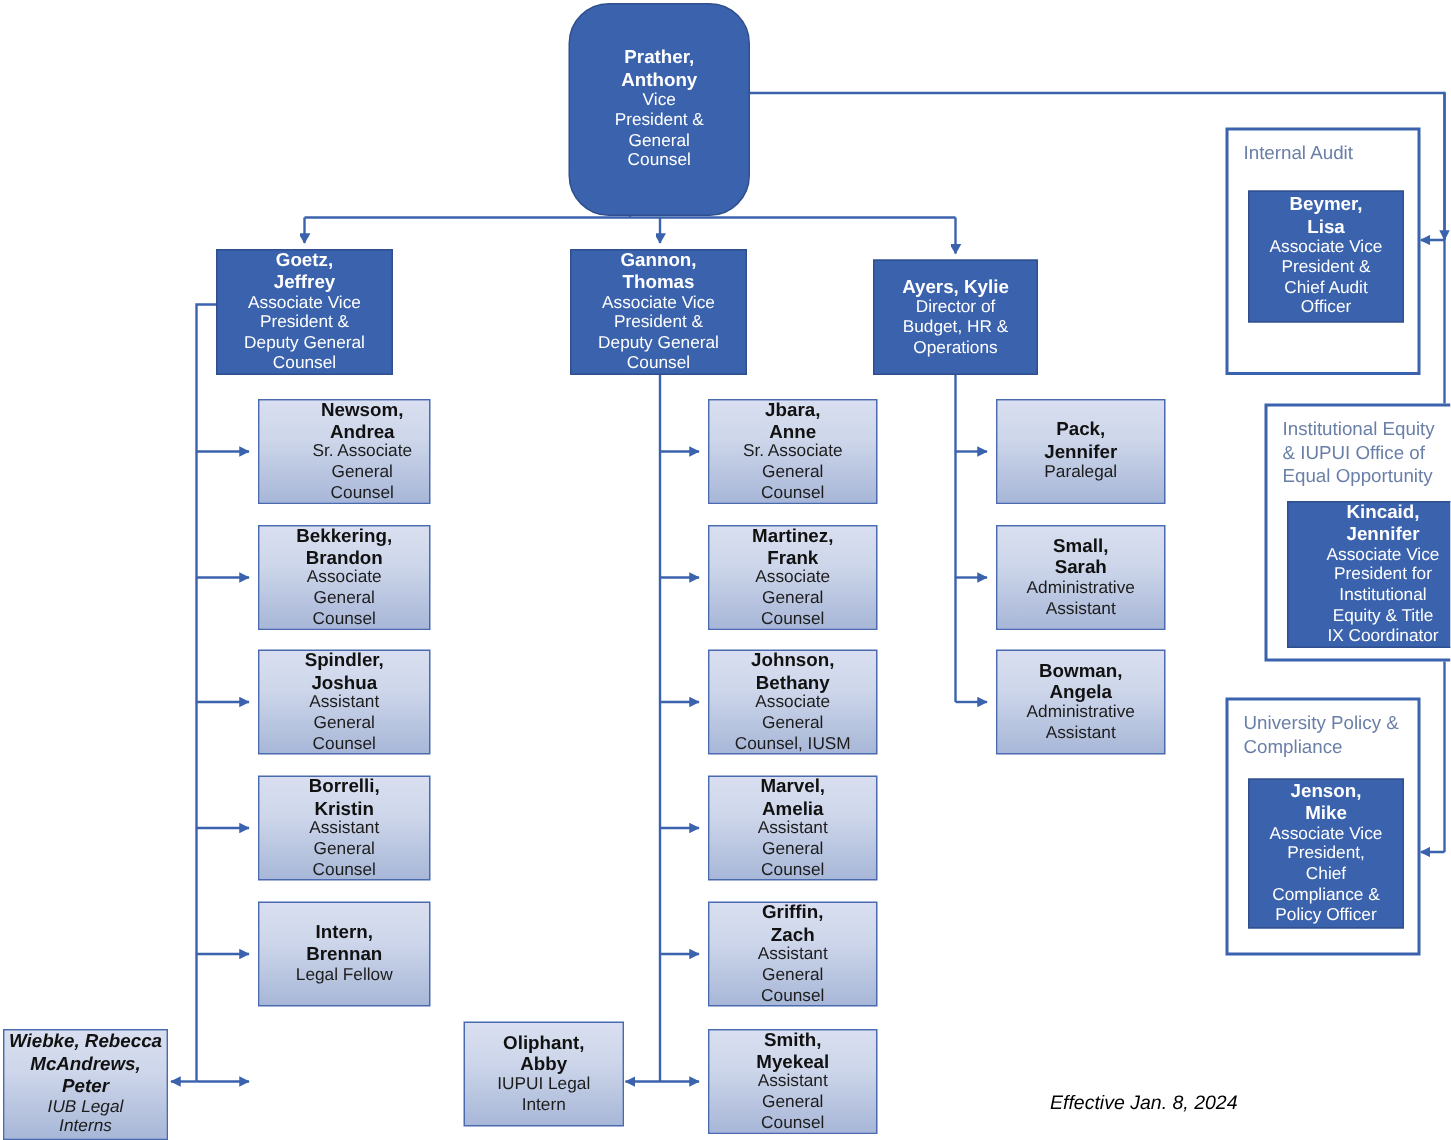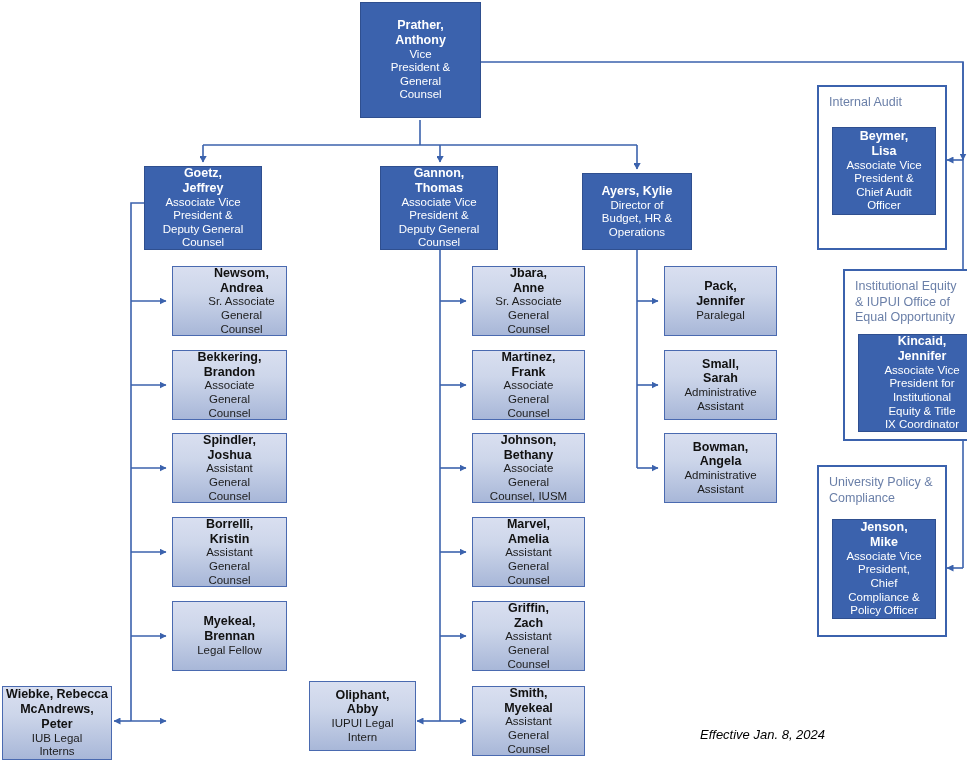--- a/index.html
+++ b/index.html
@@ -149,21 +149,21 @@
       <path d="M637,301 L658,301" marker-end="url(#arrR)"></path>
       <path d="M637,385 L658,385" marker-end="url(#arrR)"></path>
       <path d="M637,468 L658,468" marker-end="url(#arrR)"></path>
 
       <path d="M963,160 L947,160" marker-end="url(#arrL)"></path>
       <path d="M963,356 L947,356" marker-end="url(#arrL)"></path>
       <path d="M963,568 L947,568" marker-end="url(#arrL)"></path>
     </g>
   </svg>
 
-  <div class="node dark" style="left:360px; top:2px; width:121px; height:116px;">
+  <div class="node dark" style="left:379px; top:2px; width:121px; height:142px;border-radius:27px;">
     <span class="nm">Prather,
 Anthony</span>
     <span class="ttl">Vice
 President &amp;
 General
 Counsel</span>
   </div>
 
   <div class="node dark" style="left:144px; top:166px; width:118px; height:84px;">
     <span class="nm">Goetz,
@@ -212,21 +212,21 @@
 Counsel</span>
   </div>
   <div class="node light" style="left:172px; top:517px; width:115px; height:70px;align-items:center;">
     <span class="nm">Borrelli,
 Kristin</span>
     <span class="ttl">Assistant
 General
 Counsel</span>
   </div>
   <div class="node light" style="left:172px; top:601px; width:115px; height:70px;">
-    <span class="nm">Myekeal,
+    <span class="nm">Intern,
 Brennan</span>
     <span class="ttl">Legal Fellow</span>
   </div>
 
   <div class="node light" style="left:472px; top:266px; width:113px; height:70px;">
     <span class="nm">Jbara,
 Anne</span>
     <span class="ttl">Sr. Associate
 General
 Counsel</span>
@@ -278,21 +278,21 @@
     <span class="ttl">Administrative
 Assistant</span>
   </div>
   <div class="node light" style="left:664px; top:433px; width:113px; height:70px;">
     <span class="nm">Bowman,
 Angela</span>
     <span class="ttl">Administrative
 Assistant</span>
   </div>
 
-  <div class="node light" style="left:2px; top:686px; width:110px; height:74px;">
+  <div class="node light" style="left:2px; top:686px; width:110px; height:74px;font-style:italic;">
     <span class="nm">Wiebke, Rebecca
 McAndrews, Peter</span>
     <span class="ttl">IUB Legal
 Interns</span>
   </div>
   <div class="node light" style="left:309px; top:681px; width:107px; height:70px;">
     <span class="nm">Oliphant,
 Abby</span>
     <span class="ttl">IUPUI Legal
 Intern</span>

